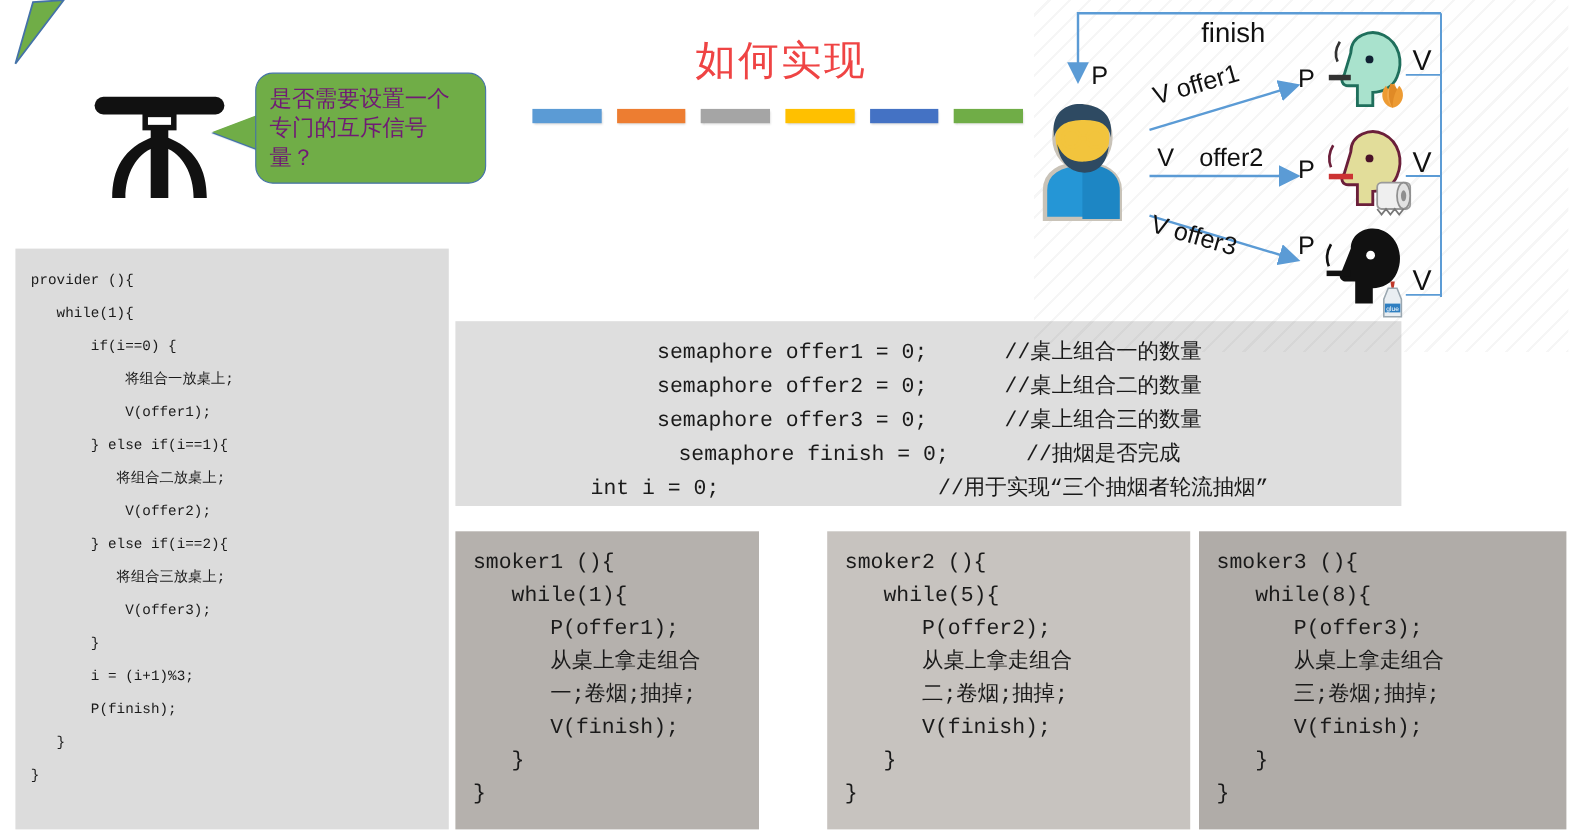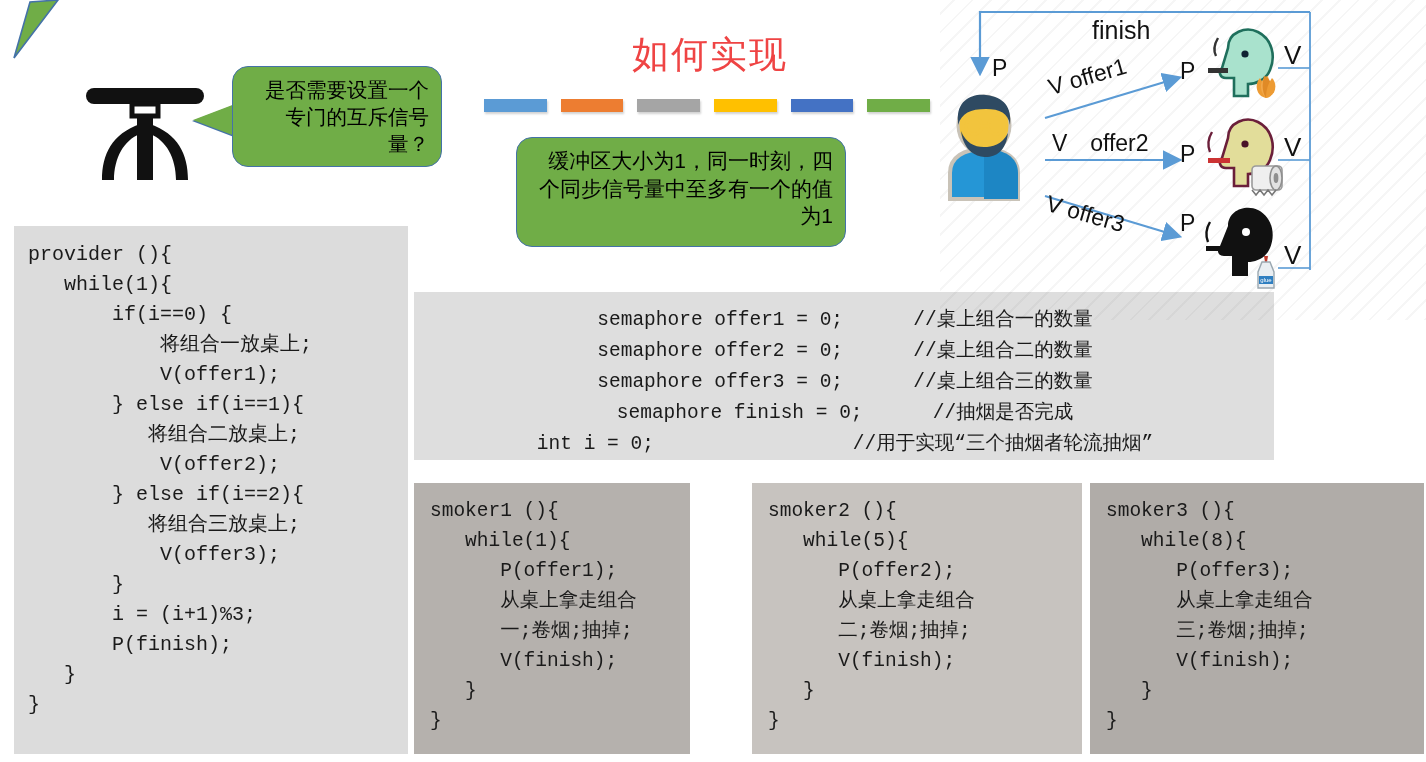--- a/index.html
+++ b/index.html
@@ -17,21 +17,21 @@
   }
   .barstrip{position:absolute;left:484px;top:99px;width:446px;height:13px;display:flex;gap:14px;}
   .barstrip i{display:block;flex:1;height:13px;box-shadow:1px 2px 2px rgba(0,0,0,.18);}
 
   
   .table-icon{position:absolute;left:82px;top:78px;width:126px;height:110px;}
 
   
   .bubble{
     position:absolute;background:#70ad47;border:1.6px solid #4472a8;border-radius:16px;
-    color:#000000;text-align:right;font-size:20.5px;line-height:1.32;
+    color:#701a75;text-align:left;font-size:20.5px;line-height:1.32;
     box-sizing:border-box;padding:9px 12px 10px 12px;
     font-family:"Liberation Sans","DejaVu Sans",sans-serif;
   }
   #bubble-mutex{left:232px;top:66px;width:210px;height:101px;}
   #bubble-buffer{left:516px;top:137px;width:330px;height:110px;font-size:21px;}
   .tail{position:absolute;width:0;height:0;}
   #tail-mutex{
     left:193px;top:104px;
     border-top:16px solid transparent;border-bottom:16px solid transparent;
     border-right:42px solid #70ad47;
@@ -42,21 +42,21 @@
   }
 
   
   .code{
     position:absolute;box-sizing:border-box;
     font-family:"Liberation Mono","DejaVu Sans Mono",monospace;
     color:#1a1a1a;white-space:pre;overflow:hidden;
   }
   #code-provider{
     left:14px;top:226px;width:394px;height:528px;background:#dcdcdc;
-    padding:14px 0 0 14px;font-size:20px;line-height:30px;
+    padding:14px 0 0 14px;font-size:13px;line-height:30px;
   }
   #code-semaphore{
     left:414px;top:292px;width:860px;height:168px;background:#dedede;
     padding:13px 16px 0 18px;font-size:19.5px;line-height:31px;text-align:center;
   }
   .smoker{
     top:483px;height:271px;padding:13px 0 0 16px;font-size:19.5px;line-height:30px;
   }
   #code-smoker1{left:414px;width:276px;background:#b5b1ad;}
   #code-smoker2{left:752px;width:330px;background:#c7c3bf;}
@@ -110,21 +110,20 @@
   </div>
 
   <div class="tail" id="tail-mutex"></div>
   <div class="bubble" id="bubble-mutex">是否需要设置一个专门的互斥信号量？</div>
 
   <div id="tail-buffer">
     <svg width="70" height="62" viewBox="0 0 70 62">
       <path d="M58 0 L14 58 L30 2 Z" fill="#70ad47" stroke="#4472a8" stroke-width="1.6"></path>
     </svg>
   </div>
-  <div class="bubble" id="bubble-buffer">缓冲区大小为1，同一时刻，四个同步信号量中至多有一个的值为1</div>
 
   <div class="code" id="code-provider">provider (){
    while(1){
        if(i==0) {
            将组合一放桌上;
            V(offer1);
        } else if(i==1){
           将组合二放桌上;
            V(offer2);
        } else if(i==2){

